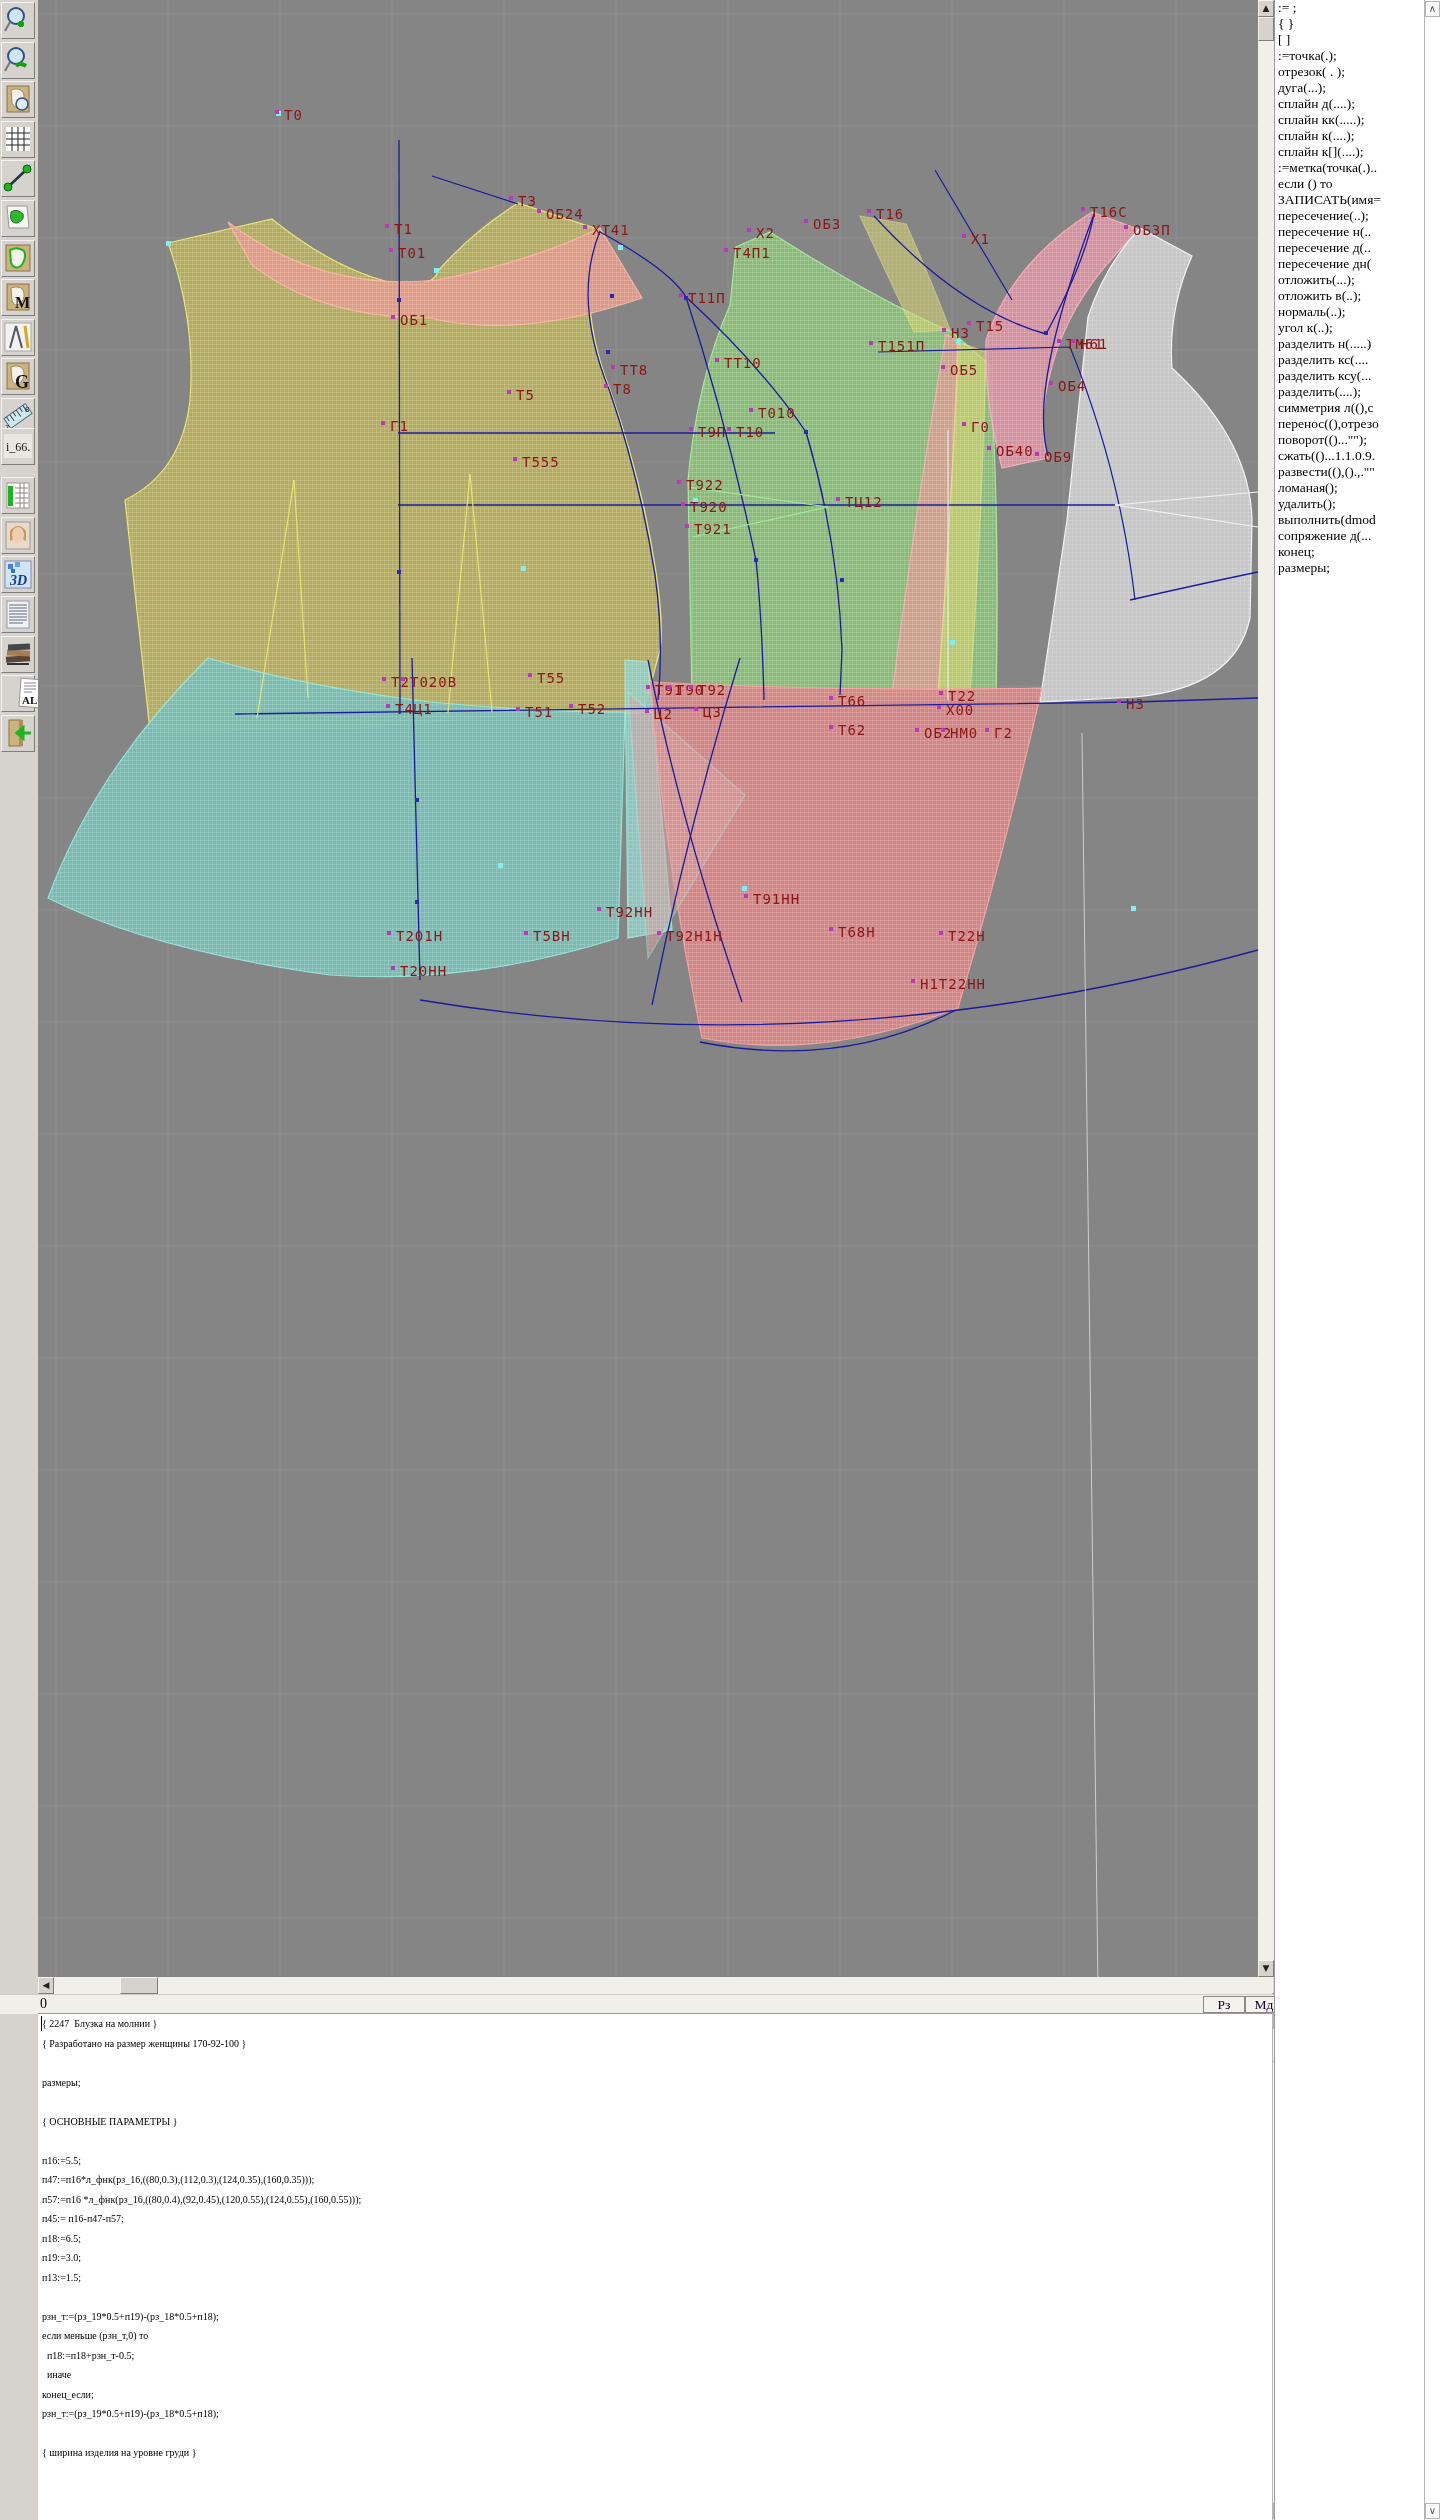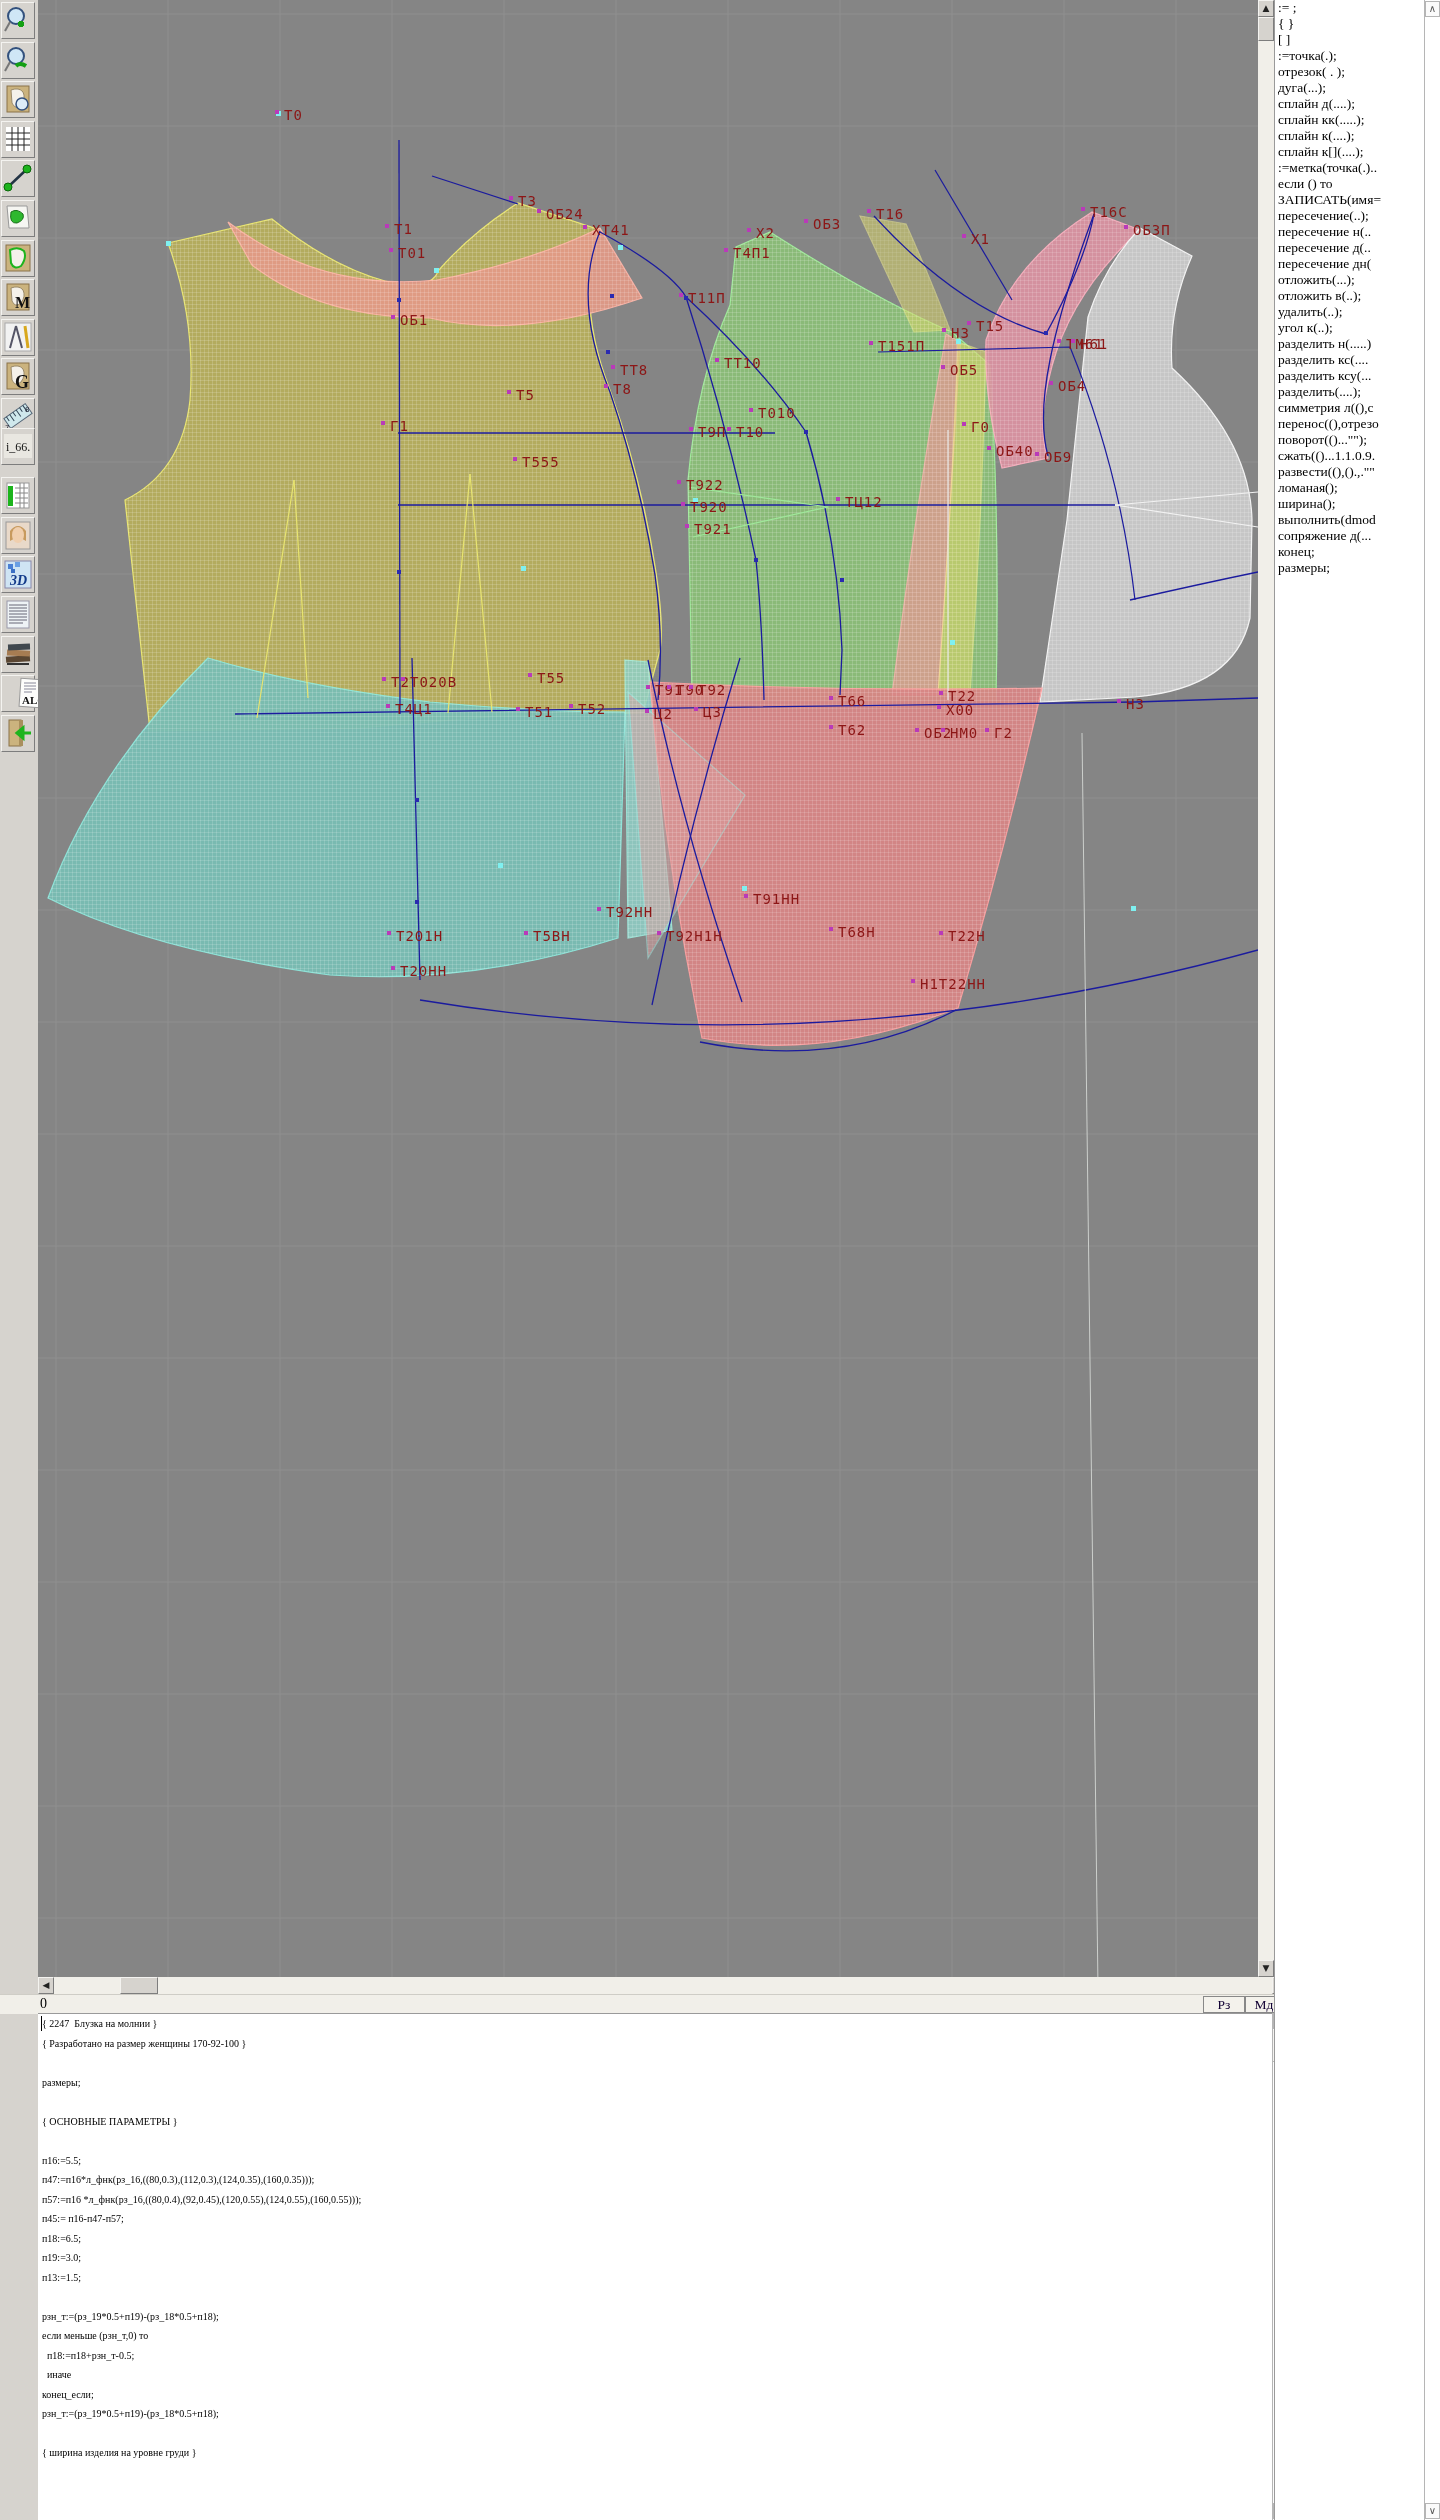--- a/index.html
+++ b/index.html
@@ -492,33 +492,33 @@
     <div class="cmd-item">сплайн  к[](....);</div>
     <div class="cmd-item">:=метка(точка(.)..</div>
     <div class="cmd-item">если () то</div>
     <div class="cmd-item">ЗАПИСАТЬ(имя=</div>
     <div class="cmd-item">пересечение(..);</div>
     <div class="cmd-item">пересечение  н(..</div>
     <div class="cmd-item">пересечение  д(..</div>
     <div class="cmd-item">пересечение  дн(</div>
     <div class="cmd-item">отложить(...);</div>
     <div class="cmd-item">отложить  в(..);</div>
-    <div class="cmd-item">удалить(..);</div>
+    <div class="cmd-item">нормаль(..);</div>
     <div class="cmd-item">угол  к(..);</div>
     <div class="cmd-item">разделить  н(.....)</div>
     <div class="cmd-item">разделить  кс(....</div>
     <div class="cmd-item">разделить  ксу(...</div>
     <div class="cmd-item">разделить(....);</div>
     <div class="cmd-item">симметрия  л((),с</div>
     <div class="cmd-item">перенос((),отрезо</div>
     <div class="cmd-item">поворот(()..."");</div>
     <div class="cmd-item">сжать(()...1.1.0.9.</div>
     <div class="cmd-item">развести((),().,.""</div>
     <div class="cmd-item">ломаная();</div>
-    <div class="cmd-item">ширина();</div>
+    <div class="cmd-item">удалить();</div>
     <div class="cmd-item">выполнить(dmod</div>
     <div class="cmd-item">сопряжение  д(...</div>
     <div class="cmd-item">конец;</div>
     <div class="cmd-item">размеры;</div>
   </div>
 <div id="panel-scroll">
   <div class="sb-btn2" style="left:0;top:1px;width:15px;height:16px;font-size:10px;line-height:14px;">∧</div>
   <div class="sb-btn2" style="left:0;top:2503px;width:15px;height:16px;font-size:10px;line-height:14px;">∨</div>
 </div>
 

